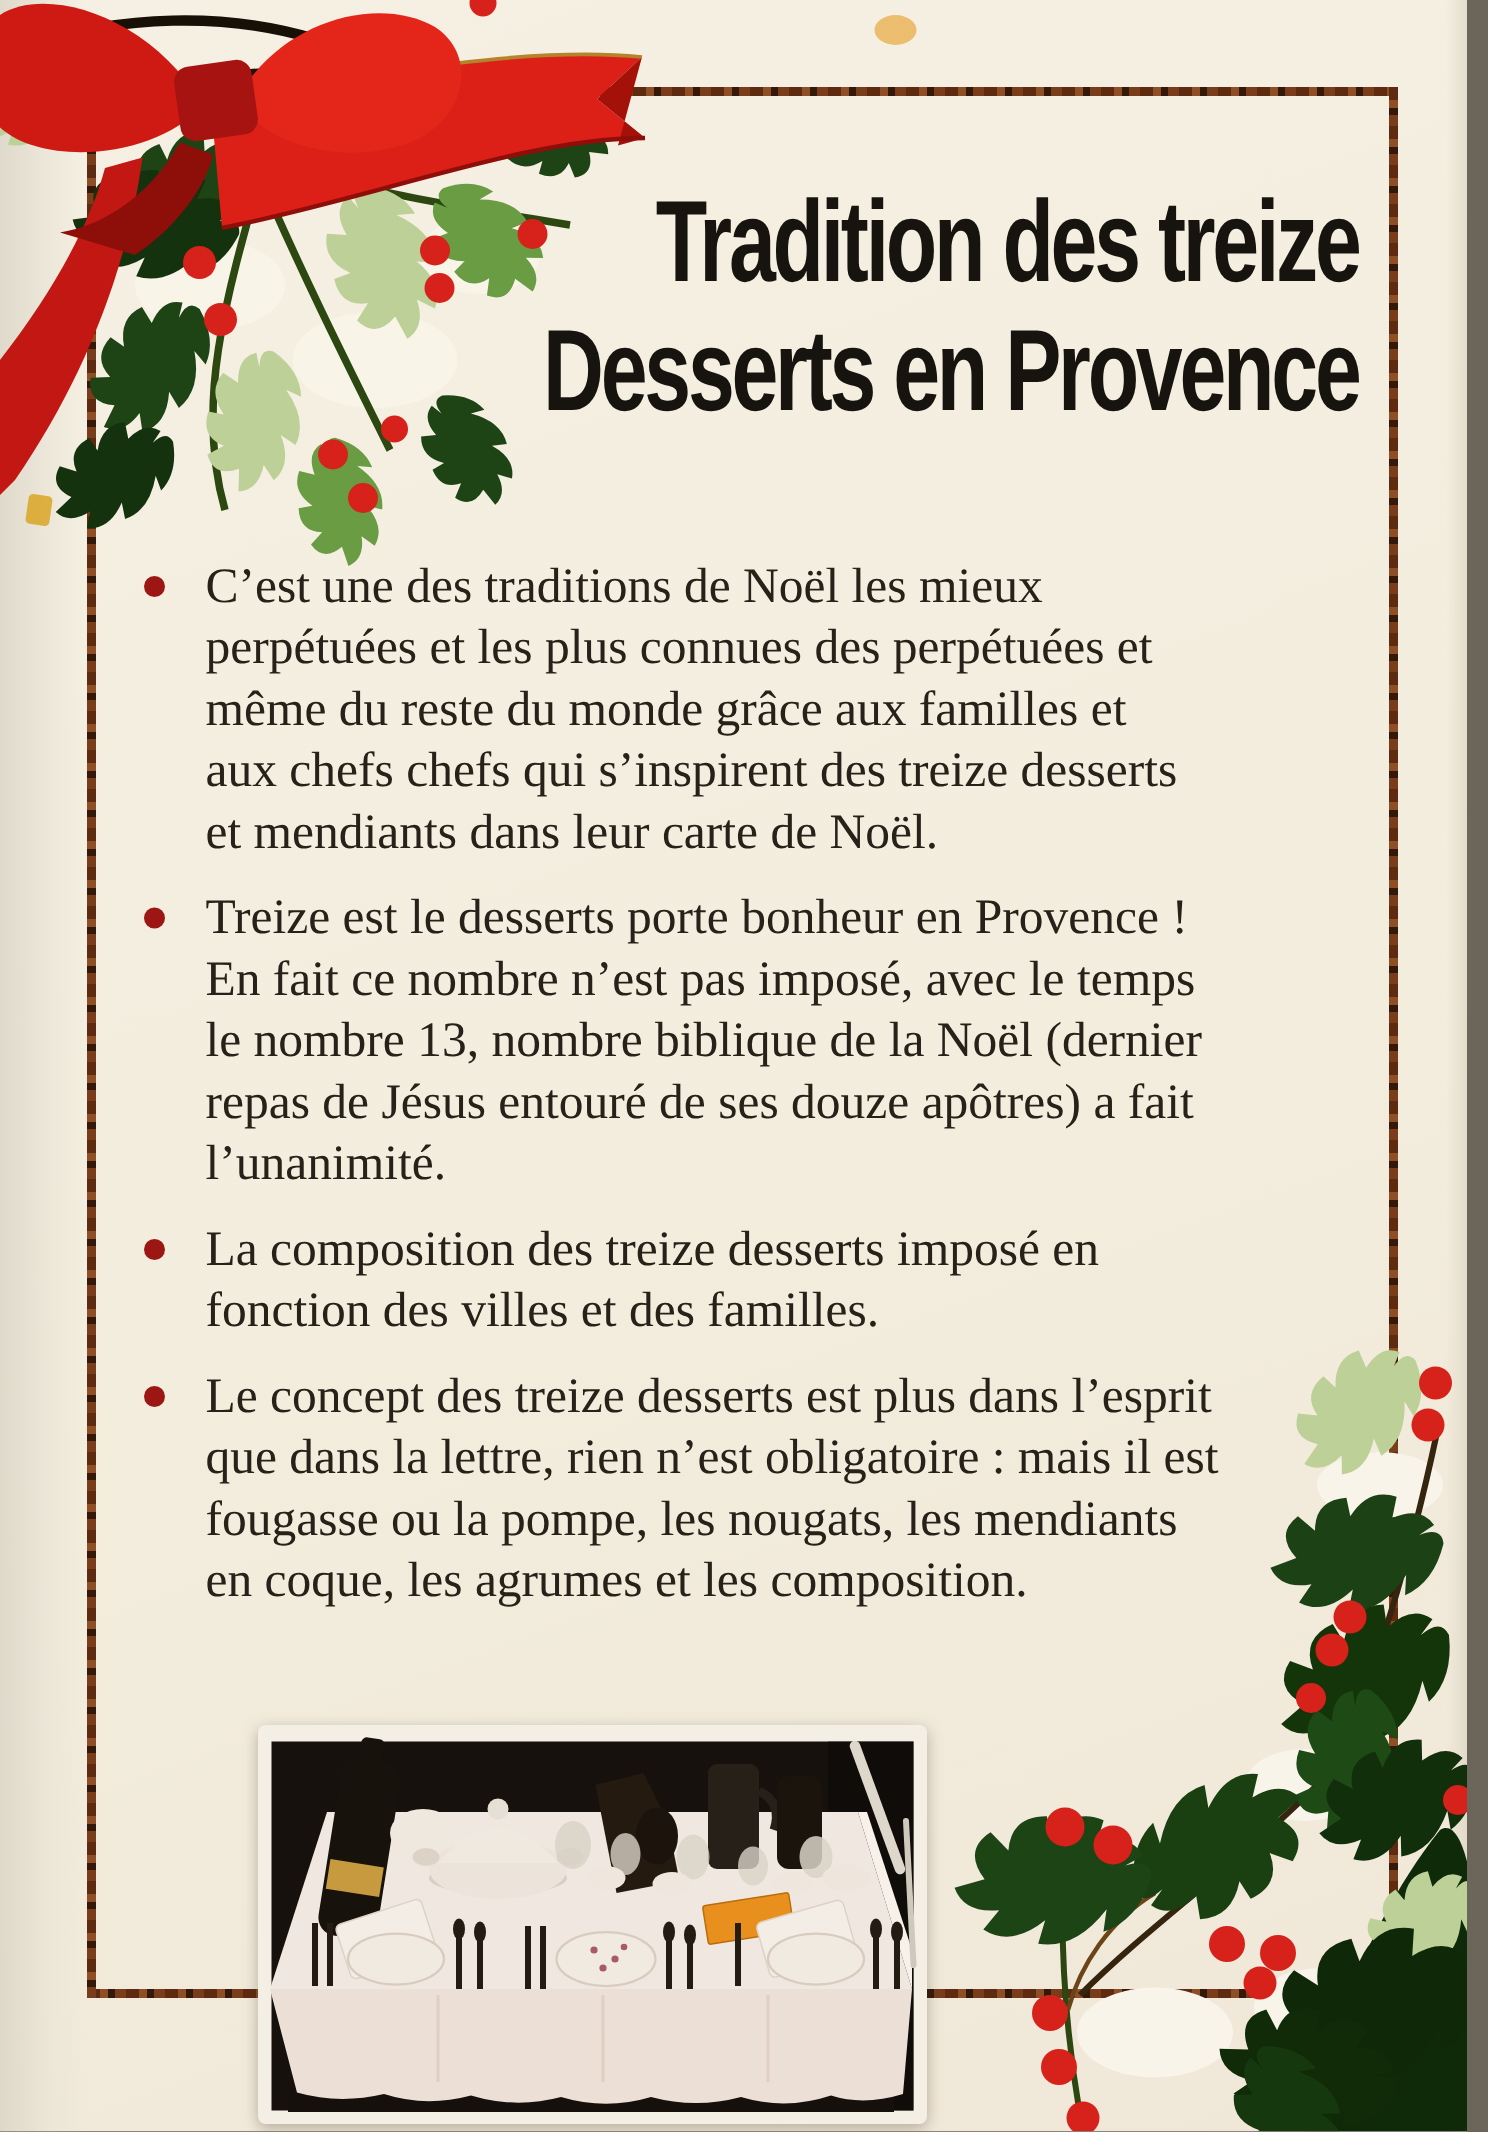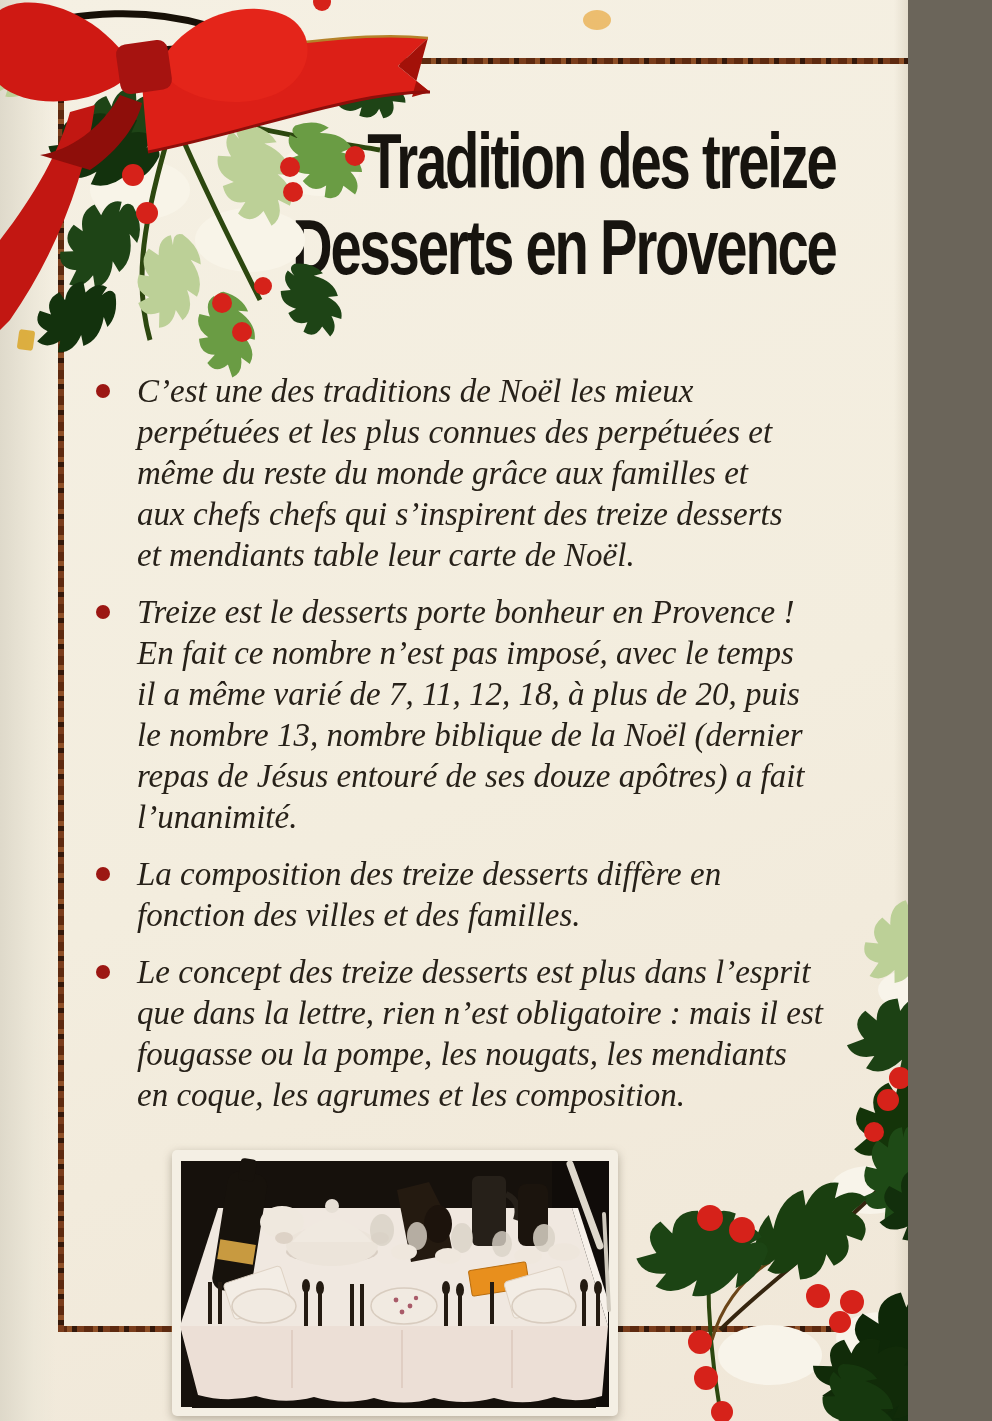--- a/index.html
+++ b/index.html
@@ -1,17 +1,17 @@
 <!DOCTYPE html>
 <html><head>
 <meta charset="utf-8">
 <style>
   html,body{margin:0;padding:0;background:#6b655a;}
   #page{
-    position:relative;width:908px;height:1421px;overflow:hidden;
+    position:relative;width:978px;height:1421px;overflow:hidden;
     background:linear-gradient(160deg,#f5f0e3 0%,#f3edde 55%,#f0e7d8 100%);
     font-family:"Liberation Serif",serif;
   }
   .edge-shade-left{position:absolute;left:0;top:0;width:56px;height:100%;z-index:1;
     background:linear-gradient(90deg,#d9d4c5 0%,#ebe6d7 60%,rgba(243,238,224,0) 100%);opacity:.8;}
   .edge-shade-right{position:absolute;right:0;top:0;width:14px;height:100%;z-index:1;
     background:linear-gradient(270deg,#ddd5c3,rgba(243,238,224,0));opacity:.7;}
 
   
   .frame{position:absolute;left:58px;top:58px;width:874px;height:1274px;z-index:2;}
@@ -27,21 +27,21 @@
     position:absolute;top:118px;right:72px;z-index:3;text-align:right;white-space:nowrap;
     font-family:"Liberation Sans",sans-serif;font-weight:bold;
     font-size:77px;line-height:86px;letter-spacing:-3px;color:#17140f;
     transform:scaleX(0.73);transform-origin:100% 0;
   }
 
   .bullets{position:absolute;left:137px;top:371px;z-index:3;
     font-size:33px;line-height:41px;color:#272119;}
   .bi{position:relative;margin-bottom:16px;}
   .dot{position:absolute;left:-41px;top:13px;width:14px;height:14px;border-radius:50%;background:#9c1713;}
-  .line{white-space:nowrap;font-style:italic;}
+  .line{white-space:nowrap;}
 
   .photo{position:absolute;left:172px;top:1150px;z-index:4;filter:drop-shadow(0 3px 5px rgba(70,58,38,.35));}
   .deco{position:absolute;z-index:6;}
   #deco-tl{left:0;top:0;}
   #deco-r{left:620px;top:860px;}
   .stain{position:absolute;z-index:1;border-radius:50%;}
   .stain.sq{border-radius:3px;}
 </style>
 </head>
 <body>
@@ -66,34 +66,33 @@
     <div>Desserts en Provence</div>
   </div>
 
   <div class="bullets">
     <div class="bi">
       <span class="dot"></span>
       <div class="line">C’est une des traditions de Noël les mieux</div>
       <div class="line">perpétuées et les plus connues des perpétuées et</div>
       <div class="line">même du reste du monde grâce aux familles et</div>
       <div class="line">aux chefs chefs qui s’inspirent des treize desserts</div>
-      <div class="line">et mendiants table leur carte de Noël.</div>
+      <div class="line">et mendiants dans leur carte de Noël.</div>
     </div>
     <div class="bi">
       <span class="dot"></span>
       <div class="line">Treize est le desserts porte bonheur en Provence !</div>
       <div class="line">En fait ce nombre n’est pas imposé, avec le temps</div>
-      <div class="line">il a même varié de 7, 11, 12, 18, à plus de 20, puis</div>
       <div class="line">le nombre 13, nombre biblique de la Noël (dernier</div>
       <div class="line">repas de Jésus entouré de ses douze apôtres) a fait</div>
       <div class="line">l’unanimité.</div>
     </div>
     <div class="bi">
       <span class="dot"></span>
-      <div class="line">La composition des treize desserts diffère en</div>
+      <div class="line">La composition des treize desserts imposé en</div>
       <div class="line">fonction des villes et des familles.</div>
     </div>
     <div class="bi">
       <span class="dot"></span>
       <div class="line">Le concept des treize desserts est plus dans l’esprit</div>
       <div class="line">que dans la lettre, rien n’est obligatoire : mais il est</div>
       <div class="line">fougasse ou la pompe, les nougats, les mendiants</div>
       <div class="line">en coque, les agrumes et les composition.</div>
     </div>
   </div>

